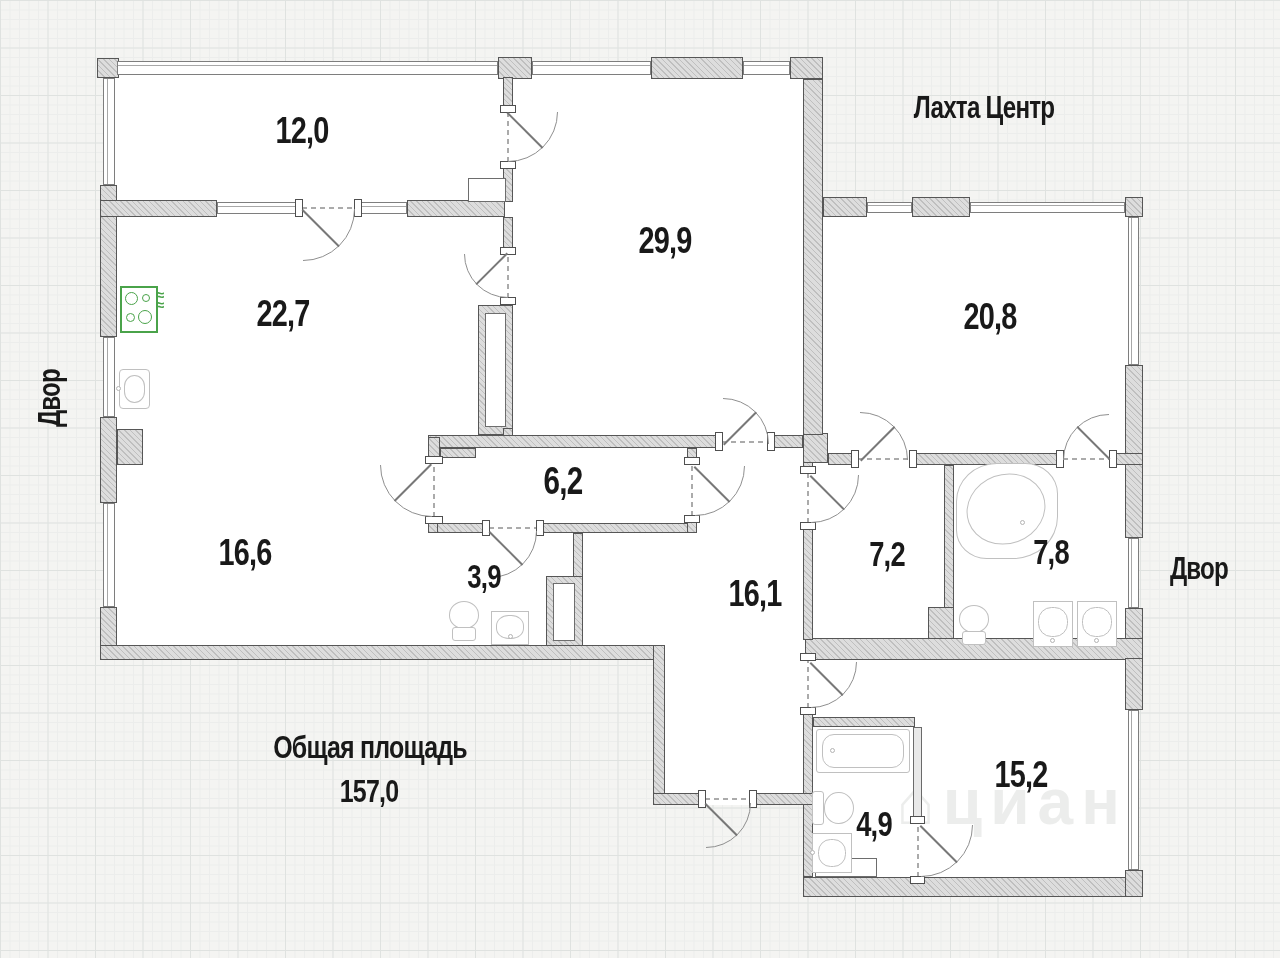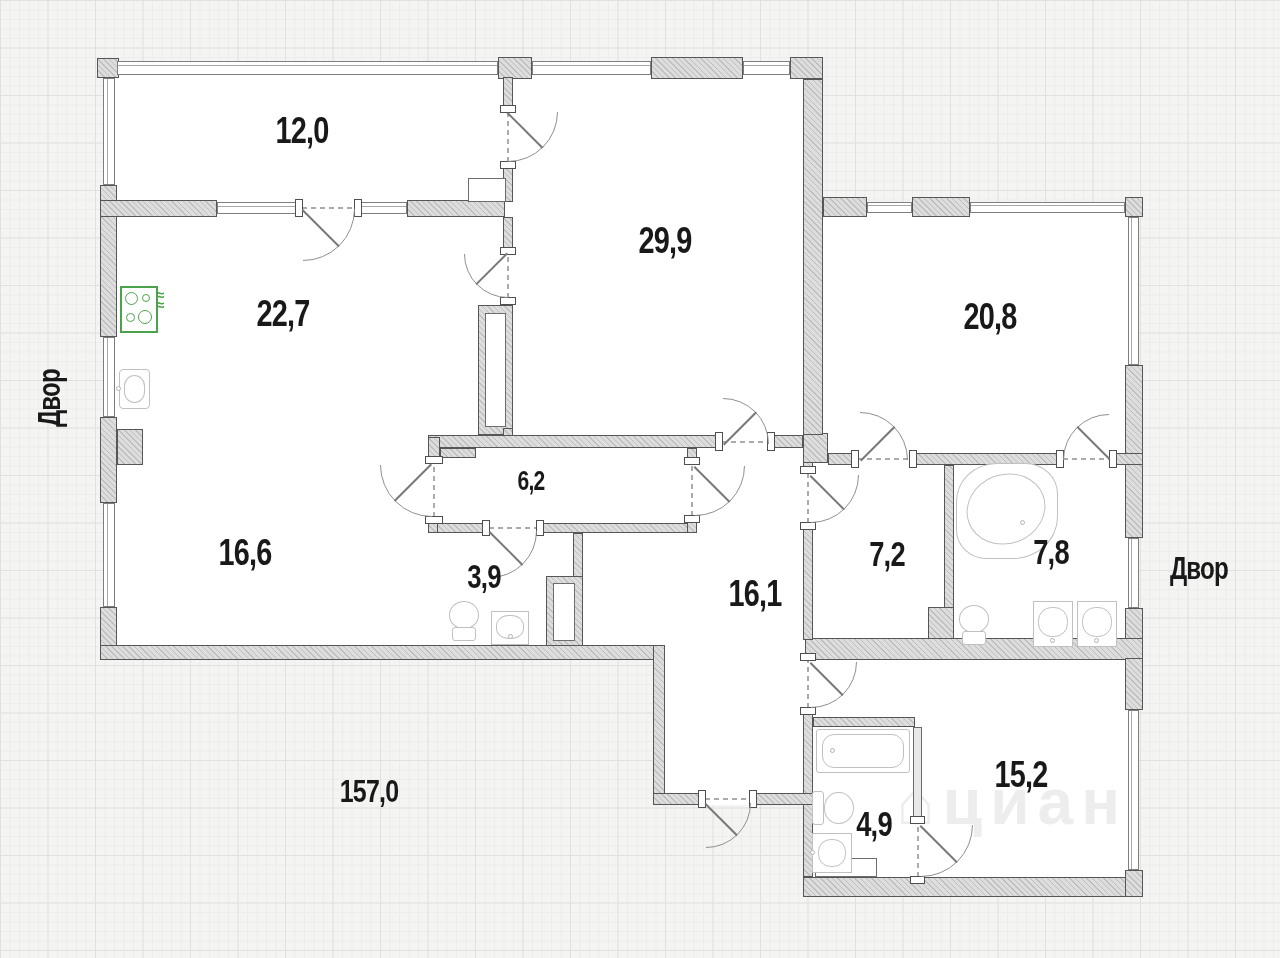--- a/index.html
+++ b/index.html
@@ -254,26 +254,28 @@
   <div class="fix" style="left:812px;top:791px;width:12px;height:34px;border-radius:3px"></div>
   <div class="fix" style="left:824px;top:792px;width:30px;height:32px;border-radius:48% 50% 50% 48%"></div>
   <div class="fix" style="left:812px;top:833px;width:40px;height:40px"></div>
   <div class="fix" style="left:818px;top:839px;width:28px;height:28px;border-radius:45%"></div>
   <div class="dot" style="left:810px;top:850px"></div>
 
   <div class="lbl" style="left:302px;top:131px;font-size:37px"><span class="cond">12,0</span></div>
   <div class="lbl" style="left:283px;top:314px;font-size:37px"><span class="cond">22,7</span></div>
   <div class="lbl" style="left:665px;top:241px;font-size:37px"><span class="cond">29,9</span></div>
   <div class="lbl" style="left:990px;top:317px;font-size:37px"><span class="cond">20,8</span></div>
-  <div class="lbl" style="left:531px;top:481px;font-size:27px"><span class="cond">6,2</span></div>
+  <div class="lbl" style="left:563px;top:481px;font-size:38px"><span class="cond">6,2</span></div>
   <div class="lbl" style="left:245px;top:553px;font-size:37px"><span class="cond">16,6</span></div>
   <div class="lbl" style="left:484px;top:577px;font-size:33px"><span class="cond">3,9</span></div>
   <div class="lbl" style="left:755px;top:594px;font-size:37px"><span class="cond">16,1</span></div>
   <div class="lbl" style="left:887px;top:554px;font-size:35px"><span class="cond">7,2</span></div>
   <div class="lbl" style="left:1051px;top:552px;font-size:35px"><span class="cond">7,8</span></div>
   <div class="lbl" style="left:874px;top:824px;font-size:35px"><span class="cond">4,9</span></div>
   <div class="lbl" style="left:1021px;top:775px;font-size:37px"><span class="cond">15,2</span></div>
 
+  <div class="lbl" style="left:984px;top:108px;font-size:31px"><span class="cond">Лахта Центр</span></div>
   <div class="lbl rot" style="left:50px;top:398px;font-size:31px"><span class="cond">Двор</span></div>
   <div class="lbl" style="left:1199px;top:569px;font-size:31px"><span class="cond">Двор</span></div>
+  <div class="lbl" style="left:370px;top:747px;font-size:32px"><span class="cond">Общая площадь</span></div>
   <div class="lbl" style="left:369px;top:791px;font-size:32px"><span class="cond">157,0</span></div>
 
 </div>
 
 </body></html>

